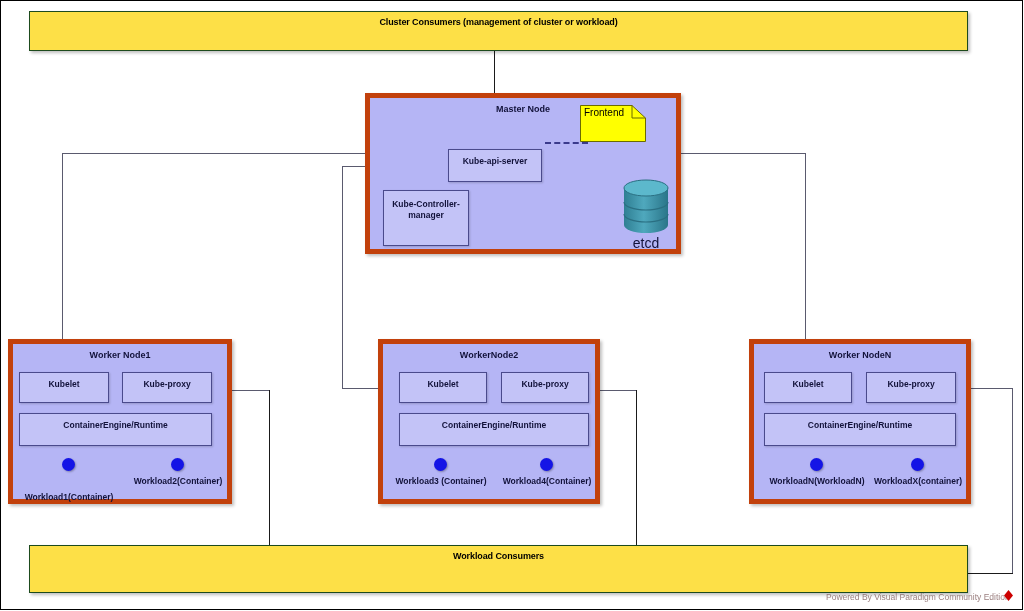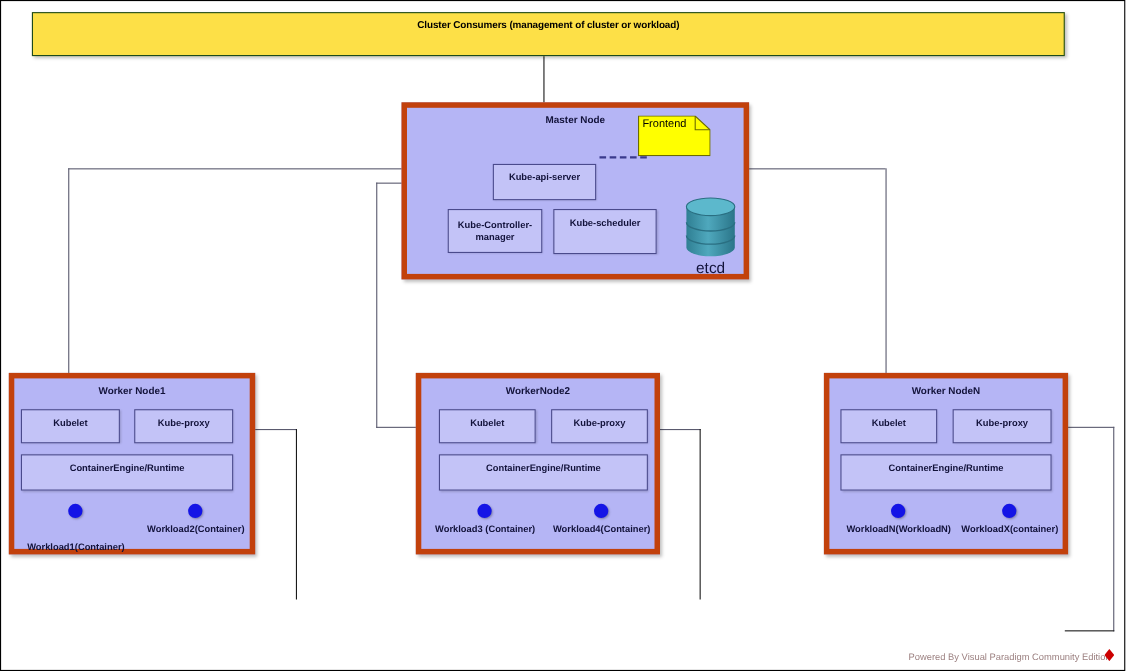--- a/index.html
+++ b/index.html
@@ -193,27 +193,24 @@
       <polygon points="0.5,0.5 52,0.5 65.5,13 65.5,36.5 0.5,36.5" fill="#ffff00" stroke="#6b6b00" stroke-width="1"></polygon>
       <polyline points="52,0.5 52,13 65.5,13" fill="none" stroke="#6b6b00" stroke-width="1"></polyline>
     </svg>
     <div class="note-label">Frontend</div>
   </div>
 
   <div class="comp-box" style="left:448px; top:137px; width:94px; height:33px;margin-top:12px;">
     <div class="comp-label">Kube-api-server</div>
   </div>
 
-  <div class="comp-box" style="left:383px; top:190px; width:86px; height:40px;margin-left:24px;">
+  <div class="comp-box" style="left:383px; top:190px; width:86px; height:56px;">
     <div class="comp-label two-line">Kube-Controller-manager</div>
   </div>
 
-  <div class="comp-box" style="left:503px; top:190px; width:94px; height:41px;">
-    <div class="comp-label">Kube-scheduler</div>
-  </div>
 
   <div class="etcd-wrap" style="left:618px; top:178px; width:56px; height:72px;">
     <svg width="56" height="72" viewBox="0 0 56 72" style="position:absolute;left:0;top:0;">
       <defs>
         <linearGradient id="cylBody" x1="0" y1="0" x2="1" y2="0">
           <stop offset="0%" stop-color="#2f7f93"></stop>
           <stop offset="45%" stop-color="#4fa8bd"></stop>
           <stop offset="100%" stop-color="#2a7589"></stop>
         </linearGradient>
       </defs>
@@ -270,17 +267,20 @@
     <div class="comp-label">Kube-proxy</div>
   </div>
   <div class="comp-box" style="left:764px; top:413px; width:192px; height:33px;">
     <div class="comp-label">ContainerEngine/Runtime</div>
   </div>
   <div class="workload-dot" style="left:810px; top:458px;"></div>
   <div class="workload-label" style="left:762px; top:476px; width:110px;">WorkloadN(WorkloadN)</div>
   <div class="workload-dot" style="left:911px; top:458px;"></div>
   <div class="workload-label" style="left:863px; top:476px; width:110px;">WorkloadX(container)</div>
 
+  <div class="consumer-box" style="left:29px; top:545px; width:939px; height:48px;">
+    <div class="consumer-title">Workload Consumers</div>
+  </div>
 
   <div class="watermark" style="left:826px; top:592px;">Powered By Visual Paradigm Community Edition</div>
   <div class="wm-diamond" style="left:1004px; top:590px;"></div>
 
 </div>
 
 </body></html>

